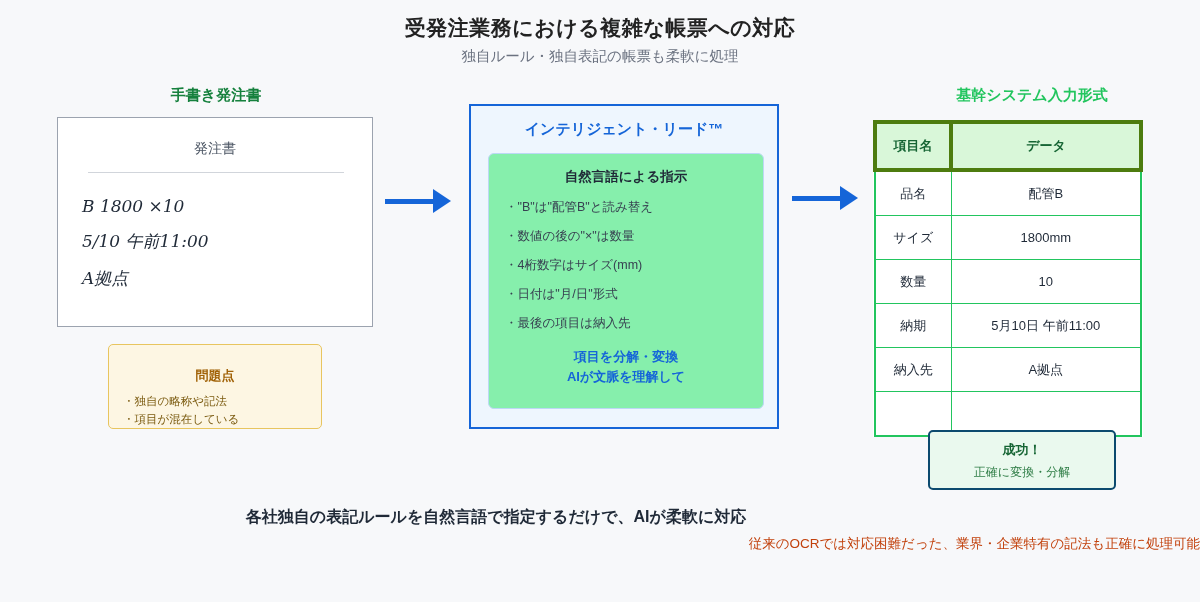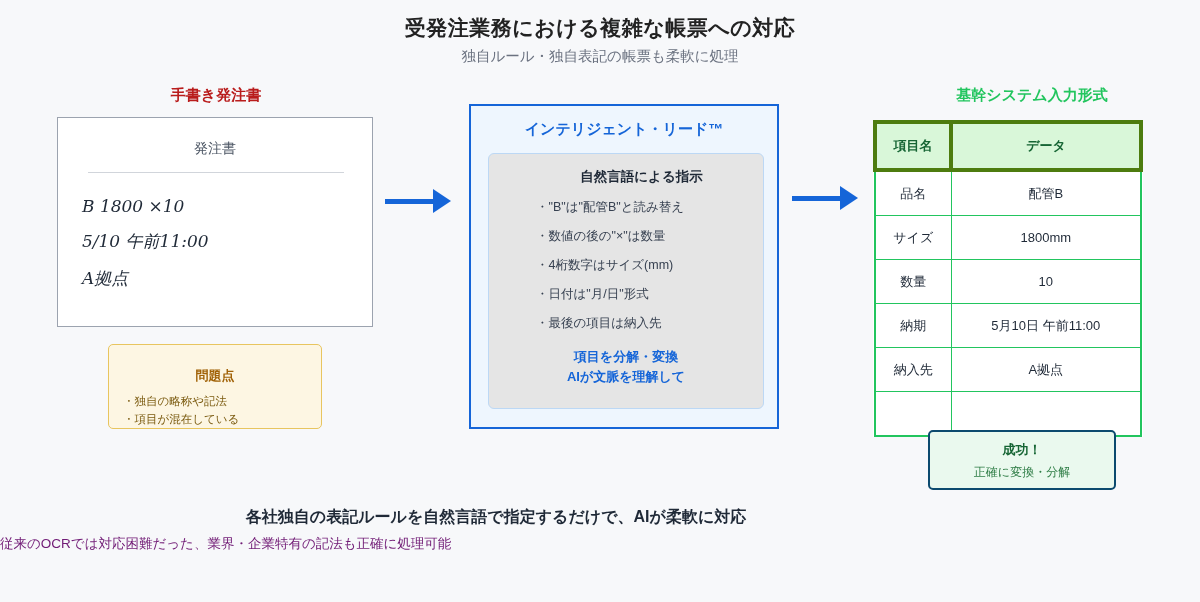--- a/index.html
+++ b/index.html
@@ -42,21 +42,21 @@
   .col-title {
     position: absolute;
     font-size: 15px;
     font-weight: bold;
     text-align: center;
   }
   #left-col-title {
     top: 86px;
     left: 57px;
     width: 318px;
-    color: #b91c1c;
+    color: #15803d;
   }
   #right-col-title {
     top: 86px;
     left: 873px;
     width: 318px;
     color: #22c55e;
   }
 
   
   .order-card {
@@ -167,25 +167,24 @@
     font-weight: bold;
     color: #1565d8;
     margin-top: 14px;
   }
   .inner-card {
     position: absolute;
     top: 47px;
     left: 17px;
     width: 276px;
     height: 256px;
-    background: #e5e5e5;
+    background: #86efac;
     border: 1px solid #bcd8f5;
     border-radius: 6px;
     box-sizing: border-box;
-    padding-left: 31px;
   }
   .inner-card-title {
     text-align: center;
     font-size: 13.5px;
     font-weight: bold;
     color: #1f2937;
     margin-top: 14px;
   }
   .rule-list {
     margin: 14px 0 0 16px;
@@ -270,23 +269,23 @@
     text-align: center;
     font-size: 16px;
     font-weight: bold;
     color: #1f2937;
   }
   .footer-sub {
     position: absolute;
     top: 535px;
     left: 0;
     width: 1200px;
-    text-align: left;
+    text-align: right;
     font-size: 13.5px;
-    color: #701a75;
+    color: #c2410c;
   }
 </style>
 </head>
 <body>
 
 <div class="main-title">受発注業務における複雑な帳票への対応</div>
 <div class="main-sub">独自ルール・独自表記の帳票も柔軟に処理</div>
 
 <div class="col-title" id="left-col-title">手書き発注書</div>
 

